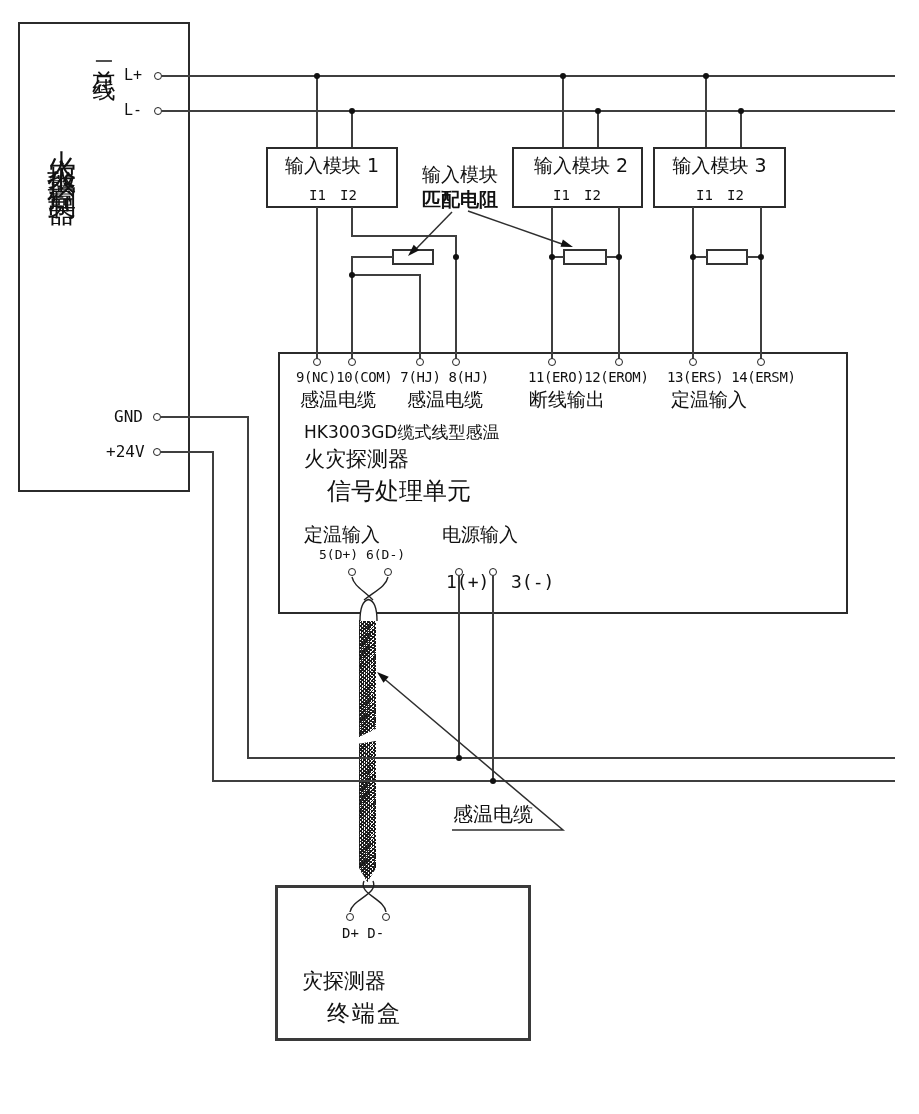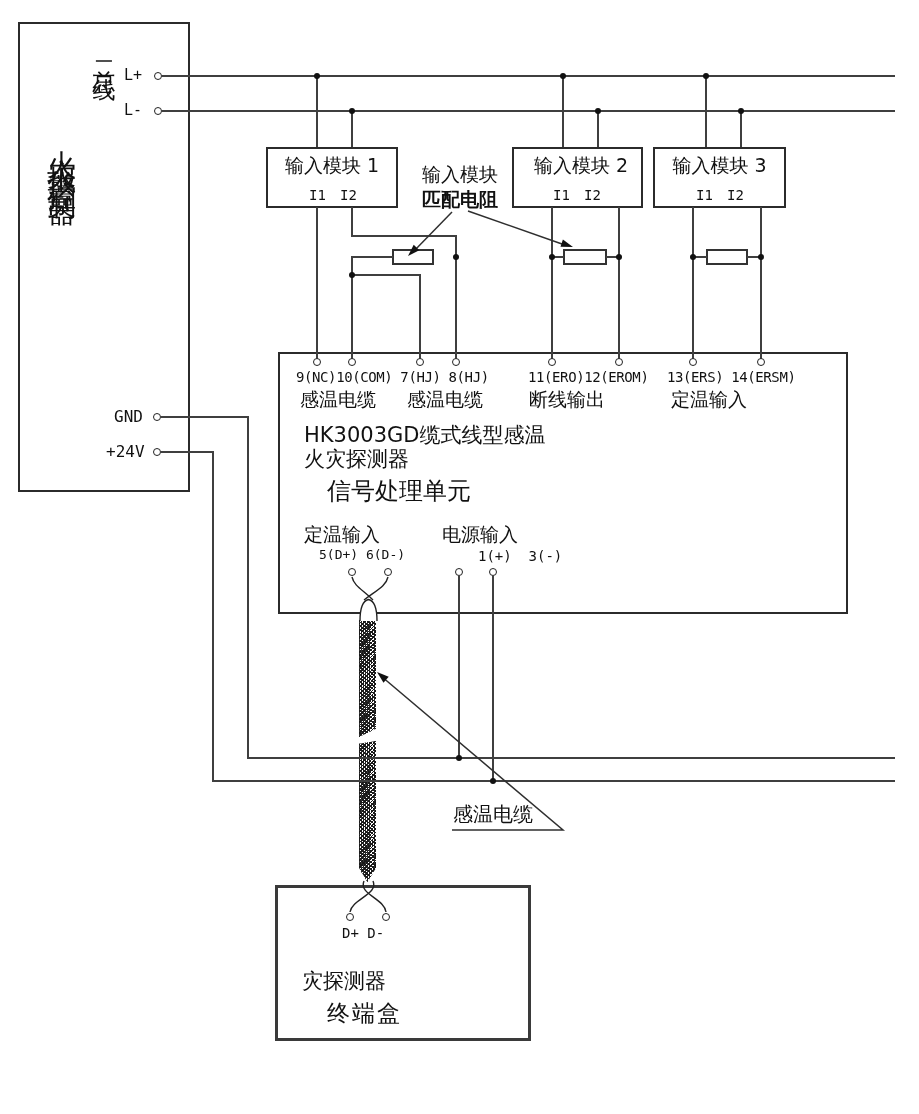--- a/index.html
+++ b/index.html
@@ -132,27 +132,27 @@
   <div class="txt cjk" style="left:422px;top:164px;font-size:19px;">输入模块</div>
   <div class="txt cjk" style="left:422px;top:189px;font-size:19px;font-weight:bold;">匹配电阻</div>
 
   <div class="txt mono" style="left:296px;top:369px;font-size:14px;letter-spacing:-0.4px;">9(NC)10(COM) 7(HJ) 8(HJ)</div>
   <div class="txt mono" style="left:528px;top:369px;font-size:14px;letter-spacing:-0.4px;">11(ERO)12(EROM)</div>
   <div class="txt mono" style="left:667px;top:369px;font-size:14px;letter-spacing:-0.4px;text-align:center;">13(ERS) 14(ERSM)</div>
   <div class="txt cjk" style="left:300px;top:389px;font-size:19px;">感温电缆</div>
   <div class="txt cjk" style="left:407px;top:389px;font-size:19px;">感温电缆</div>
   <div class="txt cjk" style="left:529px;top:389px;font-size:19px;">断线输出</div>
   <div class="txt cjk" style="left:671px;top:389px;font-size:19px;">定温输入</div>
-  <div class="txt cjk" style="left:304px;top:423px;font-size:21px;">HK3003GD缆式线型感温</div>
+  <div class="txt cjk" style="left:304px;top:423px;font-size:17px;">HK3003GD缆式线型感温</div>
   <div class="txt cjk" style="left:304px;top:447px;font-size:21px;">火灾探测器</div>
   <div class="txt cjk" style="left:327px;top:478px;font-size:24px;">信号处理单元</div>
   <div class="txt cjk" style="left:304px;top:524px;font-size:19px;text-align:right;">定温输入</div>
   <div class="txt cjk" style="left:442px;top:524px;font-size:19px;">电源输入</div>
   <div class="txt mono" style="left:319px;top:548px;font-size:13px;">5(D+) 6(D-)</div>
-  <div class="txt mono" style="left:446px;top:548px;font-size:14px;margin-left:32px;">1(+)  3(-)</div>
+  <div class="txt mono" style="left:446px;top:572px;font-size:18px;">1(+)  3(-)</div>
 
   <div class="txt cjk" style="left:453px;top:803px;font-size:20px;">感温电缆</div>
 
   <div class="txt mono" style="left:342px;top:925px;font-size:14px;">D+ D-</div>
   <div class="txt cjk" style="left:302px;top:969px;font-size:21px;">灾探测器</div>
   <div class="txt cjk" style="left:327px;top:1000px;font-size:23px;letter-spacing:2px;">终端盒</div>
 
 
   <svg class="overlay" width="919" height="1114" viewBox="0 0 919 1114">
 

